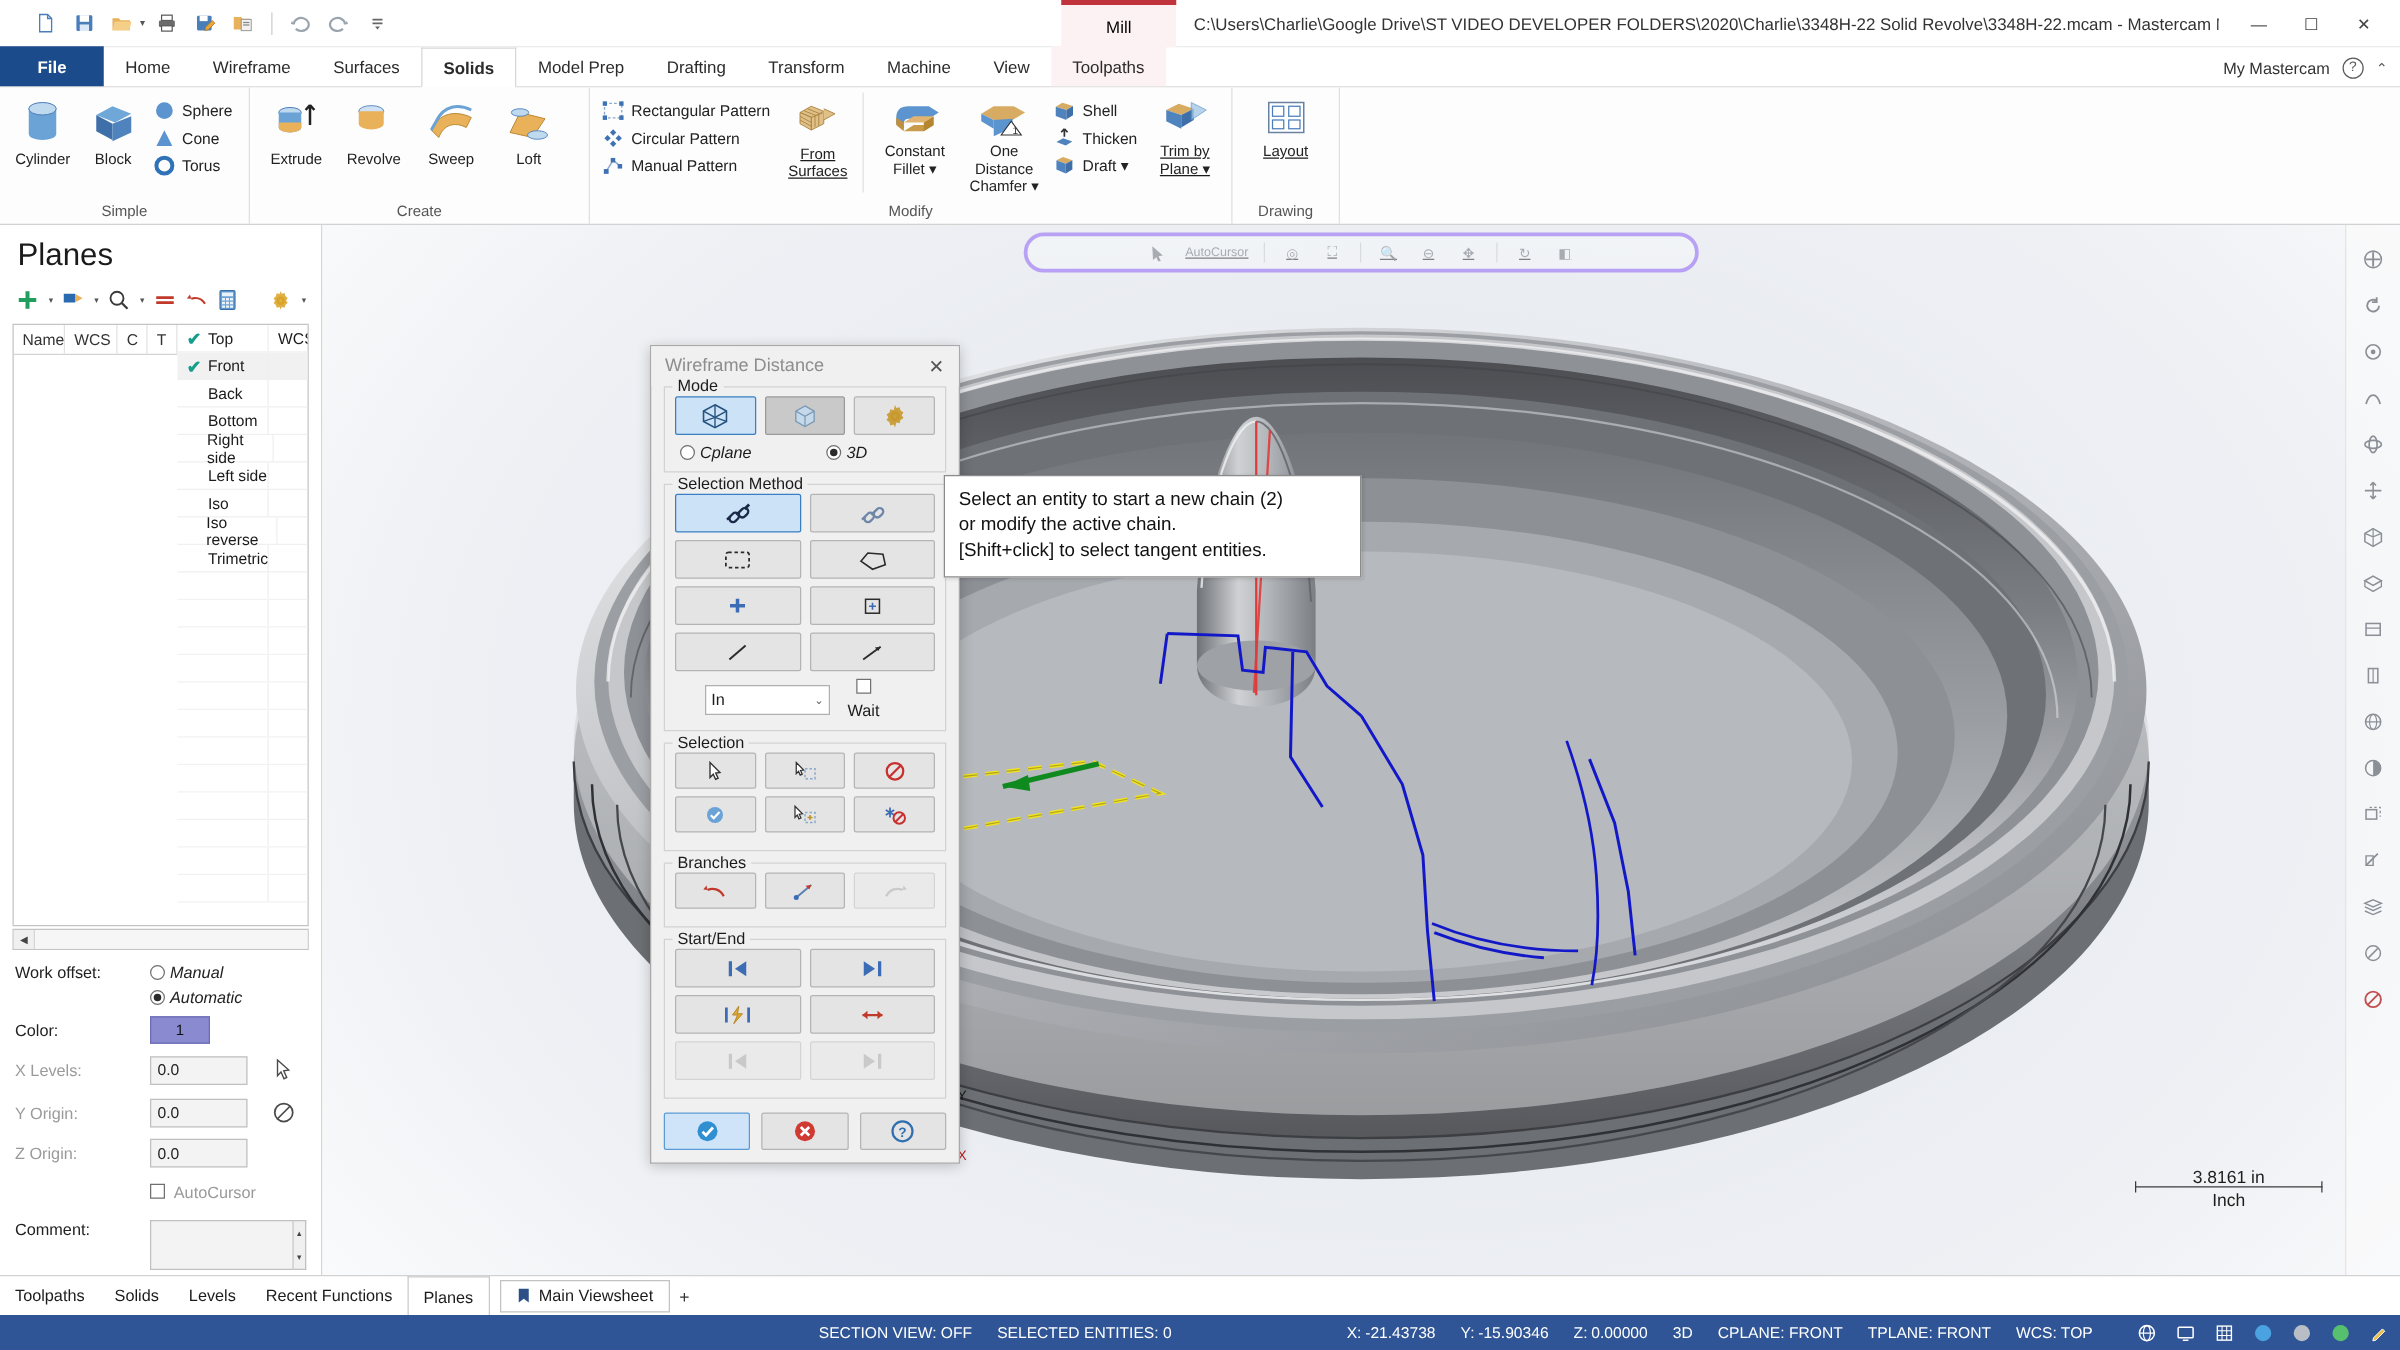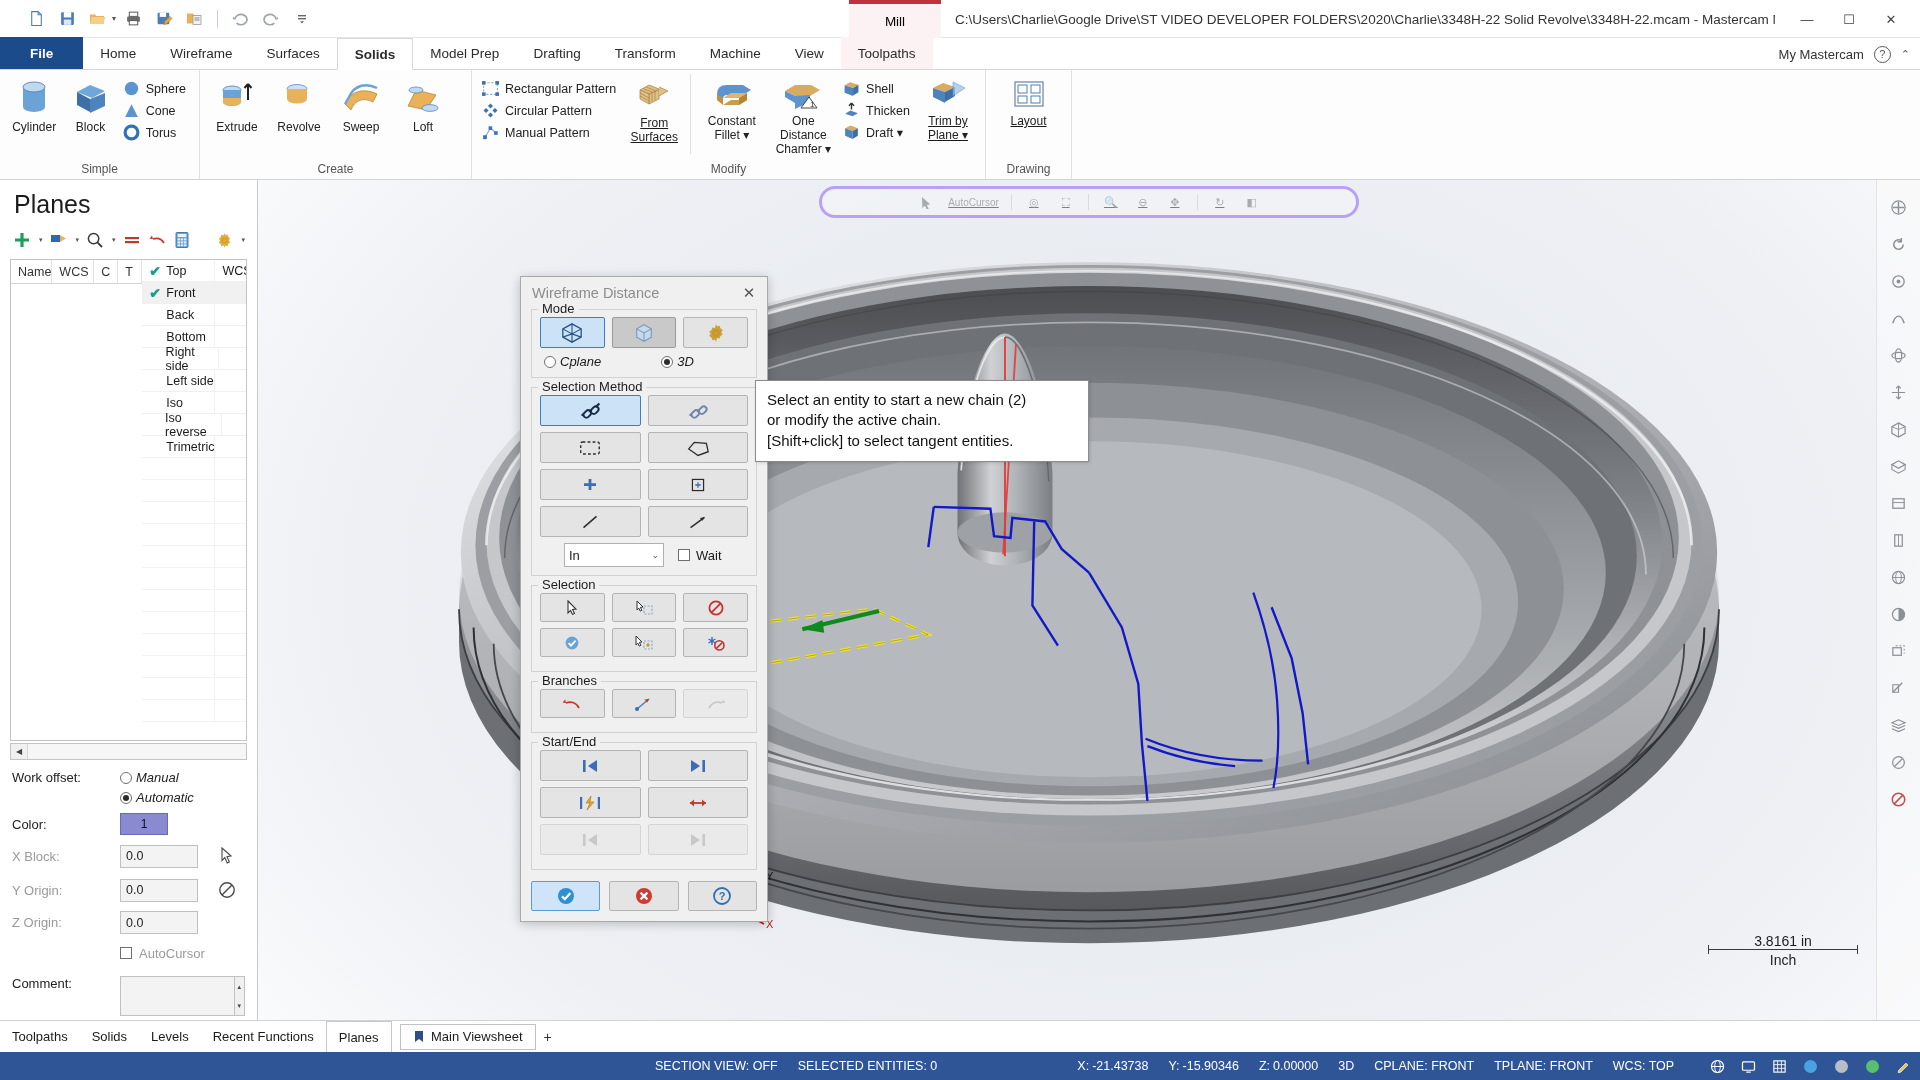--- a/index.html
+++ b/index.html
@@ -219,21 +219,21 @@
   .tbtn.on { background:#cbe2f7; border:1.6px solid #3a7fc1; }
   .tbtn.press { background:#c9c9c9; border-color:#9a9a9a; }
   .radrow { display:flex; align-items:center; gap:8px; margin-top:3px; padding-left:4px;}
   .radrow .radline { font-size:13px; }
   .radrow .sp { width:44px; }
 
   .combo { width:100px;height:24px;border:1px solid #b0b0b0;background:#fff;
            display:flex;align-items:center;padding:0 4px; font-size:13px; cursor:pointer;}
   .combo .txt { flex:1; }
   .combo .cv { font-size:9px;color:#555; }
-  .waitrow { display:flex; align-items:center; gap:6px; margin-left:14px; font-size:13px; }
+  .waitrow { display:flex; align-items:center; gap:6px; margin-left:14px; font-size:13px;flex-direction:column; }
 
   .btnrow3 { display:flex; gap:7px; margin-bottom:6px; }
   .tbtn3 { flex:1 1 0; height:29px; border:1px solid #b4b4b4; background:#e4e4e4;
            display:flex; align-items:center; justify-content:center; cursor:pointer; border-radius:2px;}
 
   .okrow { display:flex; gap:9px; padding-top:2px; }
   .obtn { flex:1 1 0; height:30px; border:1px solid #b4b4b4; background:#e4e4e4;
           display:flex; align-items:center; justify-content:center; cursor:pointer; border-radius:2px;}
   .obtn.active { background:#cfe4f8; border-color:#5a9bd5; }
 
@@ -833,21 +833,21 @@
             </div>
           </div>
         </div>
 
         <div class="prow">
           <div class="plabel">Color:</div>
           <div class="colorbox">1</div>
         </div>
 
         <div class="prow">
-          <div class="plabel dim">X Block:</div>
+          <div class="plabel dim">X Levels:</div>
           <div class="tinput">0.0</div>
           <div class="sideicon">
             <svg width="20" height="20" viewBox="0 0 20 20">
                 <path d="M5 2l9 8-4 .6 2.4 5.4-2.2 1-2.4-5.4-2.8 3z" fill="#fff" stroke="#4a4a4a" stroke-width="1.1"></path>
               </svg>
           </div>
         </div>
 
         <div class="prow">
           <div class="plabel dim">Y Origin:</div>

